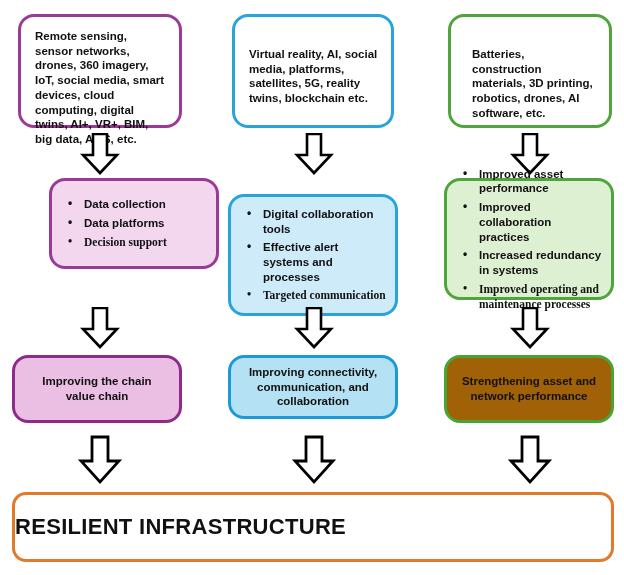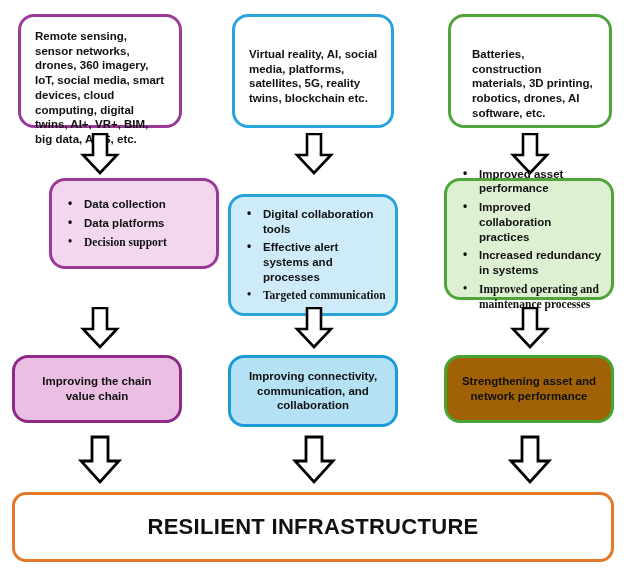--- a/index.html
+++ b/index.html
@@ -98,21 +98,21 @@
 
   
   .banner {
     position: absolute;
     box-sizing: border-box;
     border: 3px solid #E2792B;
     border-radius: 14px;
     background: #ffffff;
     display: flex;
     align-items: center;
-    justify-content: center;
+    justify-content: flex-start;
   }
   .banner .txt {
     font-size: 22px;
     font-weight: bold;
     letter-spacing: 0.3px;
     text-align: center;
   }
 
   
   .arrow {
@@ -191,21 +191,21 @@
   <div class="arrow" style="left:509px; top:307px;">
     <svg width="42" height="42" viewBox="0 0 42 42" aria-hidden="true">
       <polygon points="14,1 28,1 28,22 38,22 21,40 4,22 14,22" fill="#ffffff" stroke="#000000" stroke-width="2.6" stroke-linejoin="miter"></polygon>
     </svg>
   </div>
 
   <div class="node sum purple-strong" style="left:12px; top:355px; width:170px; height:68px;">
     <div class="txt">Improving the chain value chain</div>
   </div>
 
-  <div class="node sum blue-strong" style="left:228px; top:355px; width:170px; height:72px;">
+  <div class="node sum blue-strong" style="left:228px; top:355px; width:170px; height:64px;">
     <div class="txt">Improving connectivity, communication, and collaboration</div>
   </div>
 
   <div class="node sum green-strong" style="left:444px; top:355px; width:170px; height:68px;">
     <div class="txt">Strengthening asset and network performance</div>
   </div>
 
   <div class="arrow" style="left:76px; top:435px;">
     <svg width="48" height="50" viewBox="0 0 48 50" aria-hidden="true">
       <polygon points="16,2 32,2 32,26 43,26 24,47 5,26 16,26" fill="#ffffff" stroke="#000000" stroke-width="2.8" stroke-linejoin="miter"></polygon>

